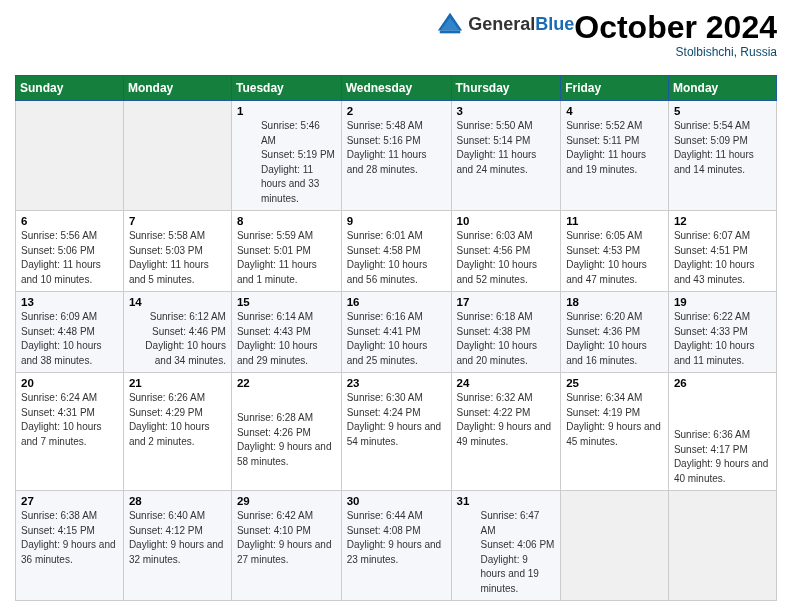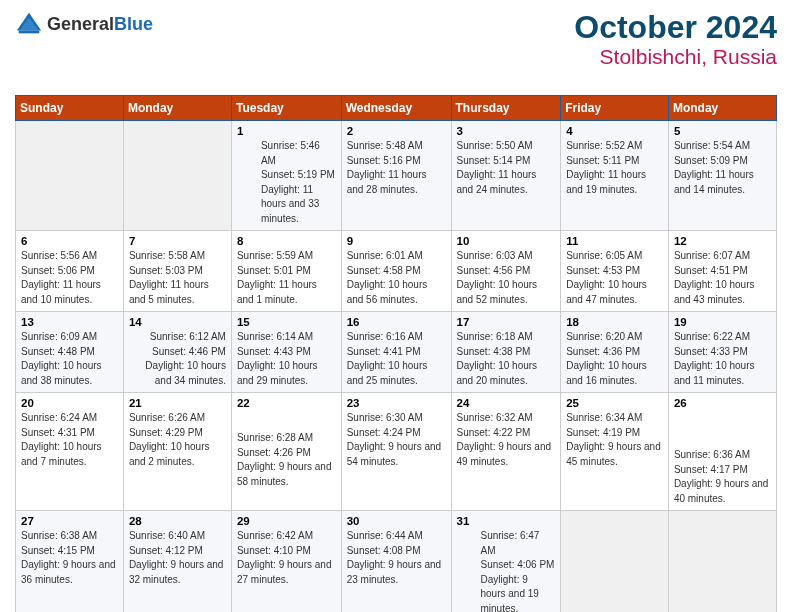--- a/index.html
+++ b/index.html
@@ -11,23 +11,23 @@
       overflow: hidden;
     }
     .page {
       width: 792px;
       height: 612px;
       padding: 10px 15px;
       background: #fff;
     }
     .header {
       display: flex;
-      justify-content: space-between;
+      justify-content: flex-end;
       align-items: flex-start;
-      margin-bottom: 26px;
+      margin-bottom: 16px;
     }
     .logo {
       display: flex;
       align-items: center;
       gap: 4px;
     }
     .logo-text {
       font-size: 18px;
       font-weight: bold;
       line-height: 1;
@@ -37,34 +37,34 @@
     .logo-icon {
       width: 28px;
       height: 28px;
     }
     .title-block {
       text-align: right;
     }
     .month-title {
       font-size: 32px;
       font-weight: bold;
+      color: #000000;
+      line-height: 1.1;
+    }
+    .location {
+      font-size: 12px;
       color: #0c4a6e;
-      line-height: 1.1;
-    }
-    .location {
-      font-size: 21px;
-      color: #be185d;
     }
     .calendar {
       width: 100%;
       border-collapse: collapse;
       font-size: 10.5px;
     }
     .calendar thead tr th {
-      background: #c2410c;
+      background: #15803d;
       color: #fff;
       padding: 5px 4px;
       text-align: left;
       font-size: 12px;
       font-weight: bold;
       border: 1px solid #1e5a9e;
     }
     .calendar tbody tr td {
       border: 1px solid #ccc;
       vertical-align: top;

